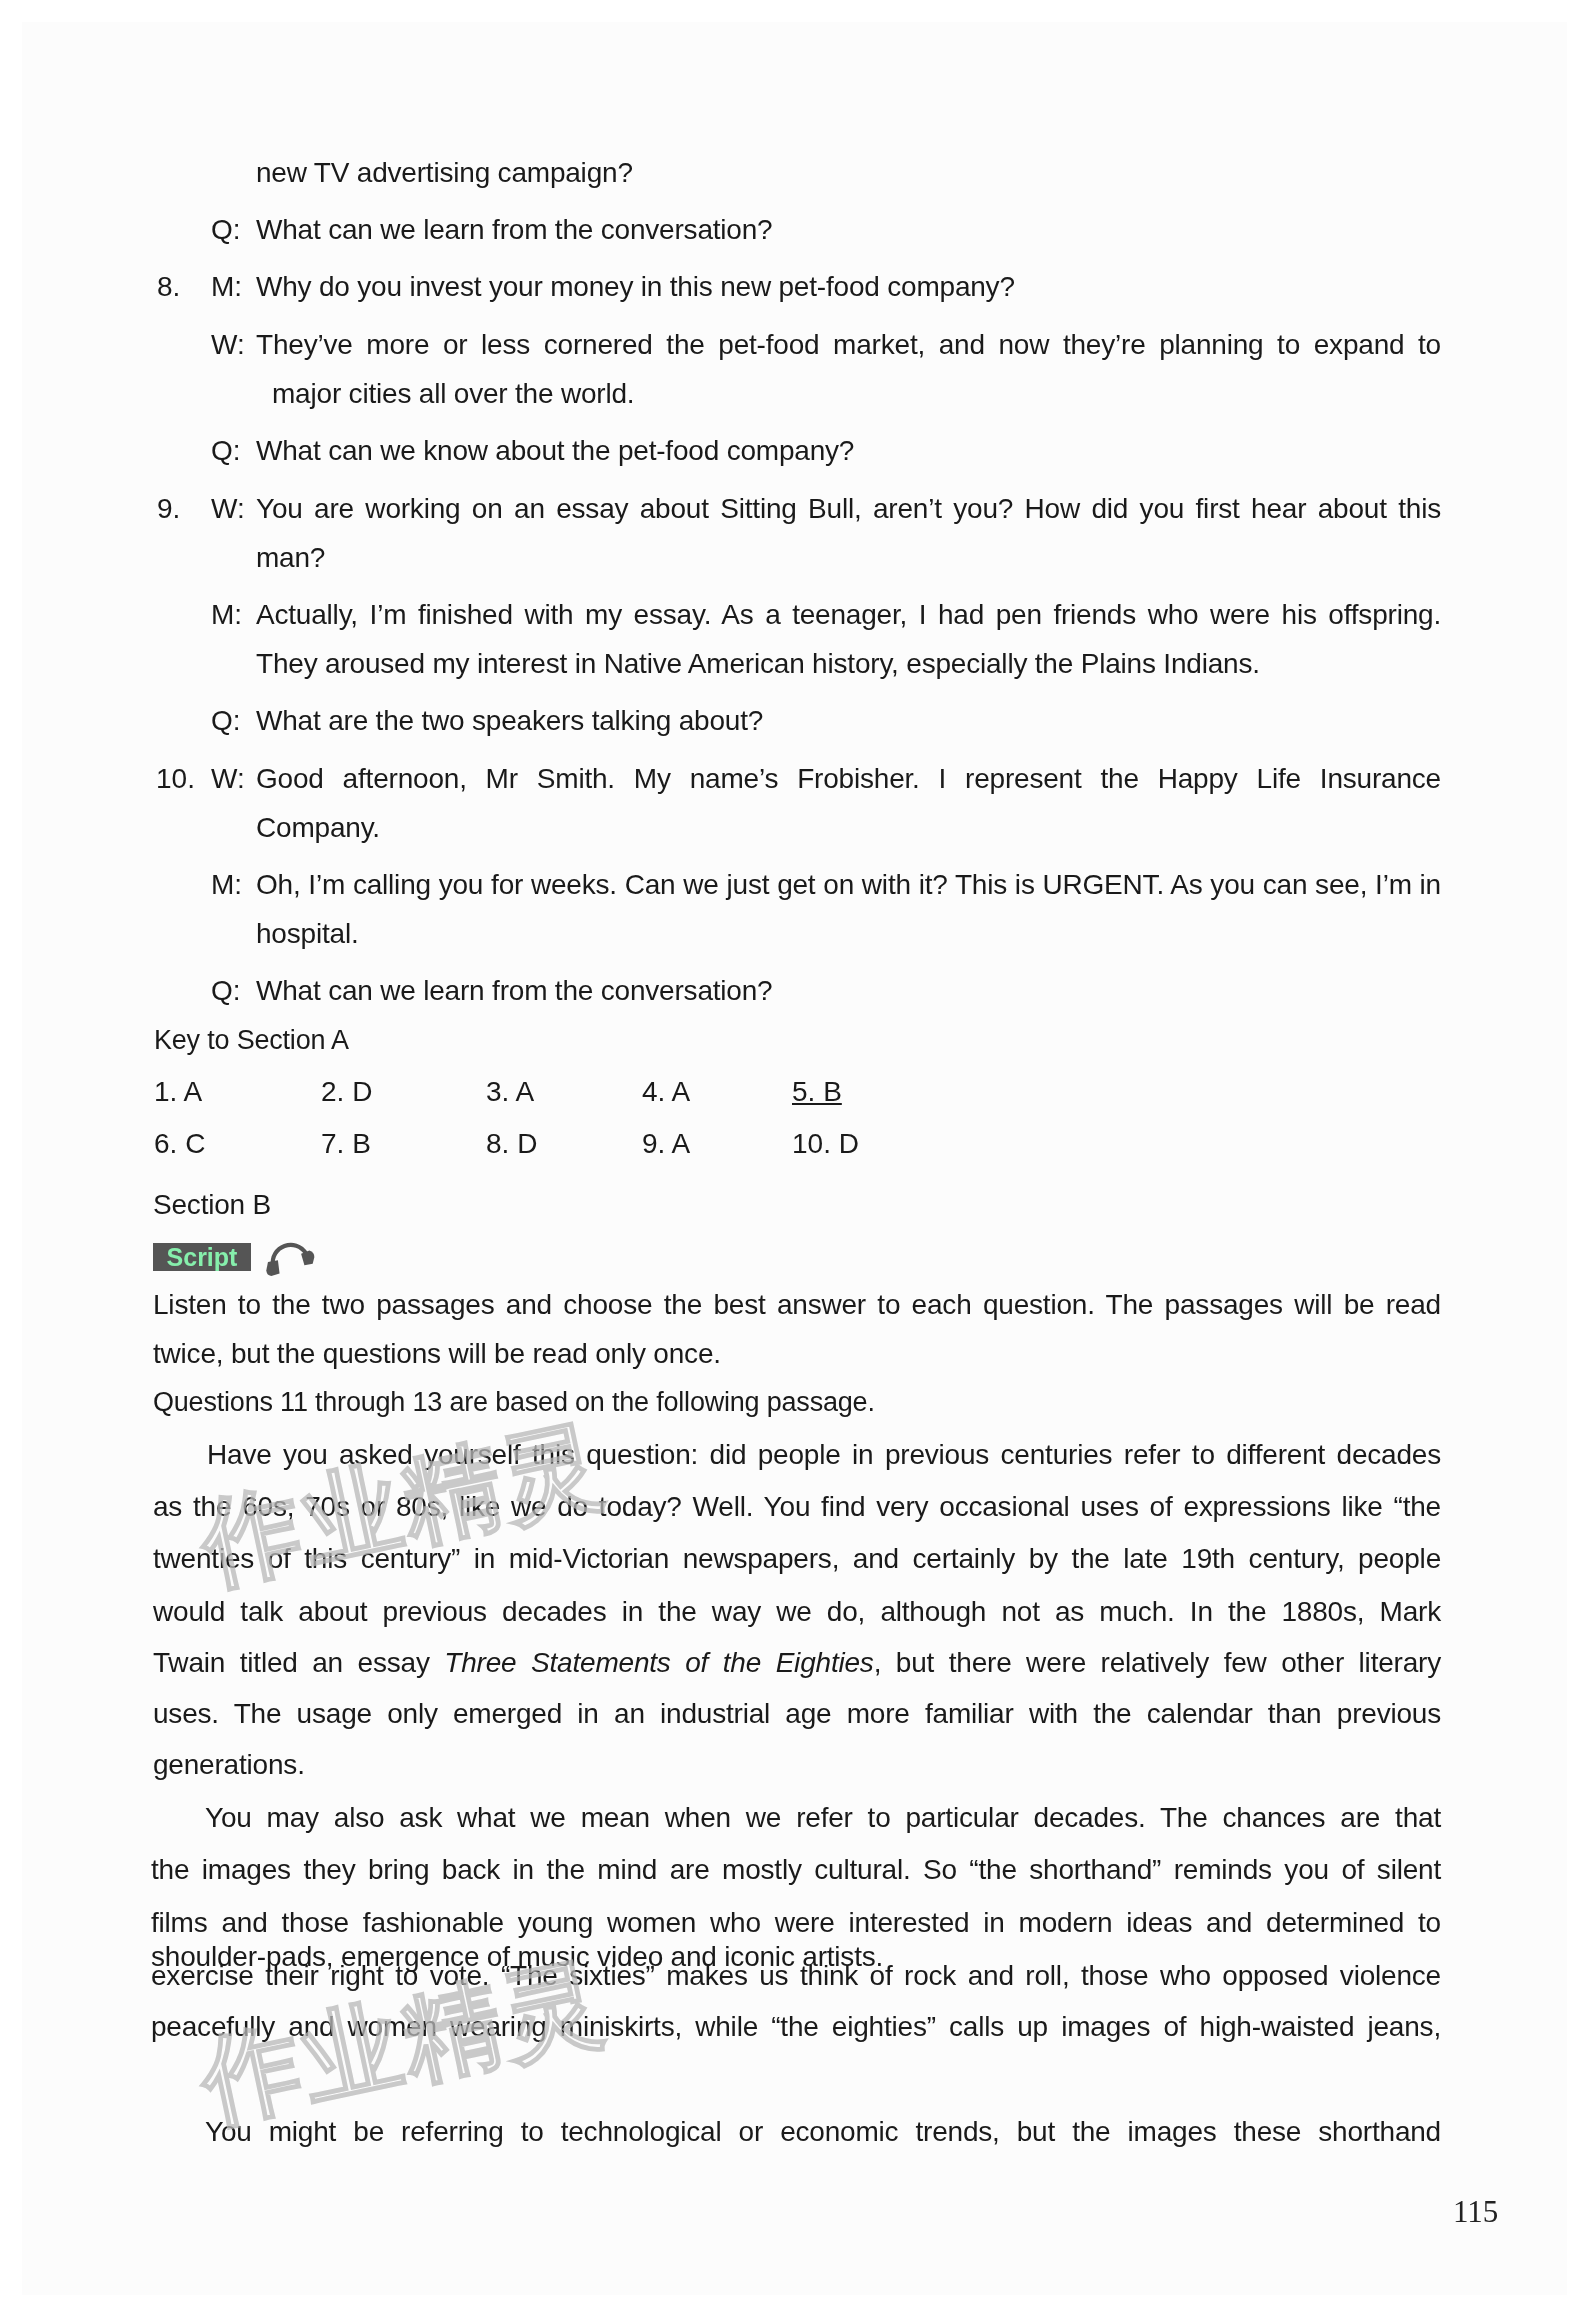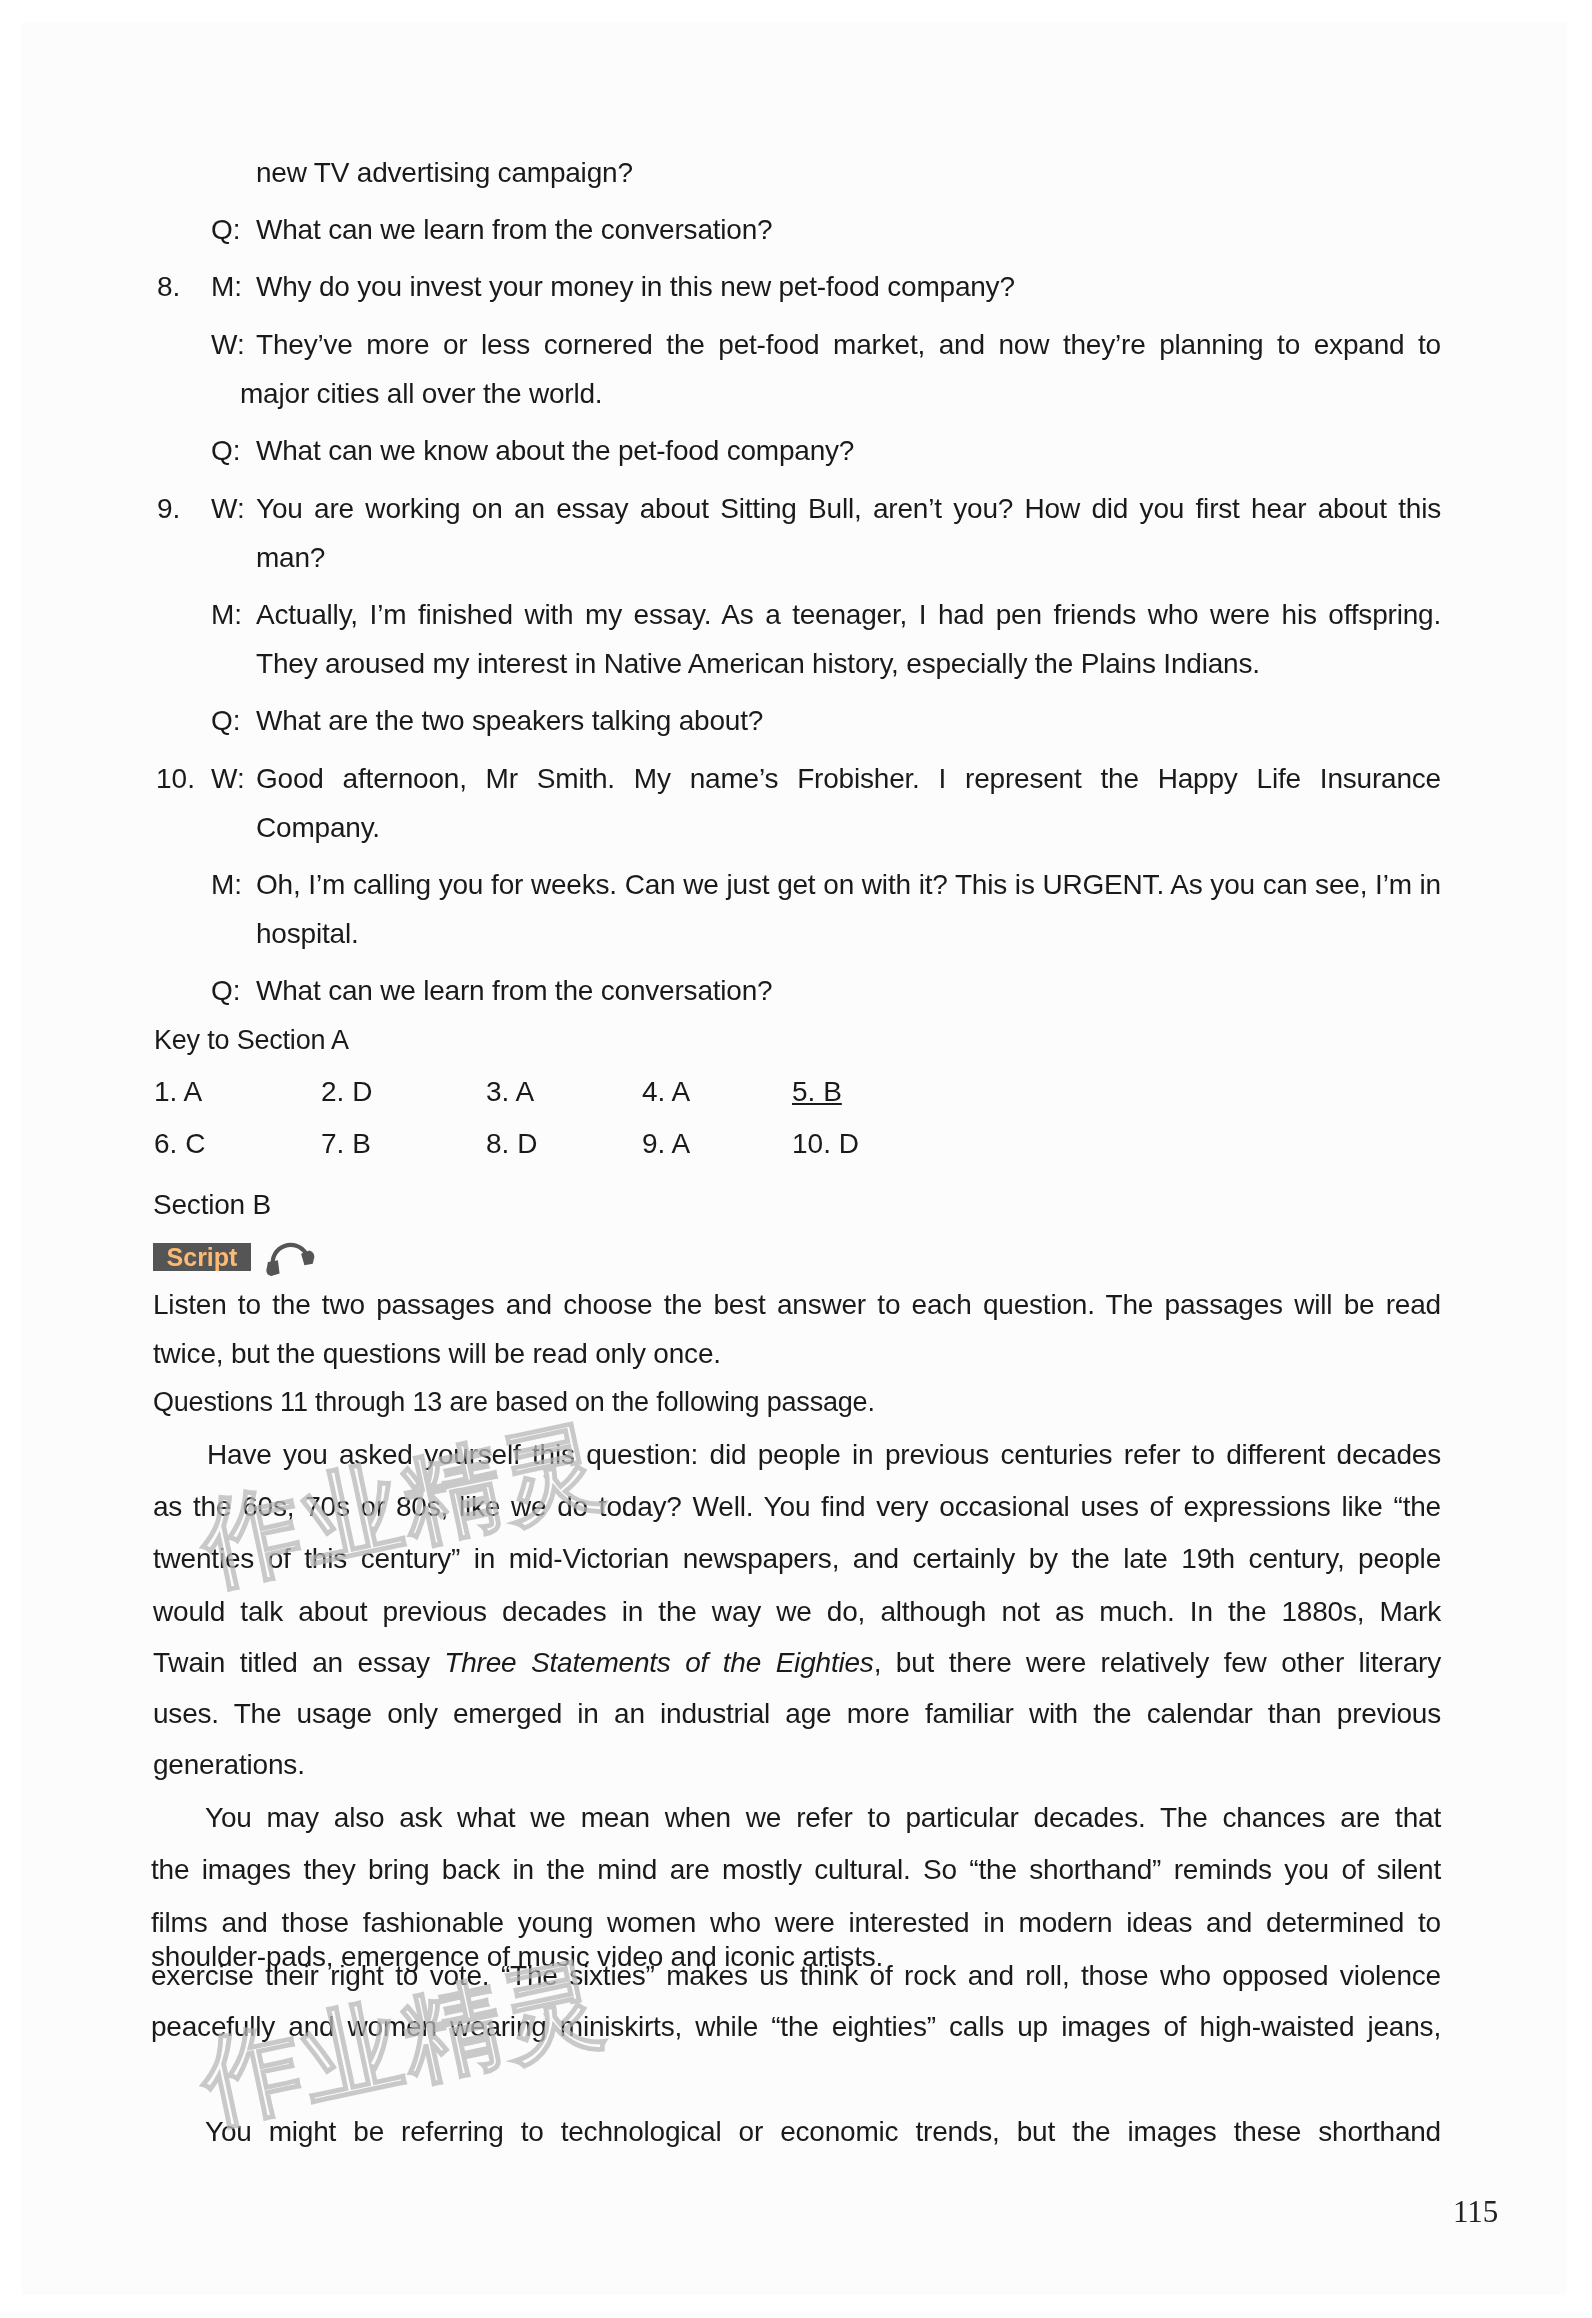--- a/index.html
+++ b/index.html
@@ -17,21 +17,21 @@
     position: absolute; font-size: 28px; line-height: 33px; white-space: nowrap;
     letter-spacing: -0.2px;
   }
   .just { text-align: justify; text-align-last: justify; }
   .num { position: absolute; font-size: 28px; line-height: 33px; }
   .spk { position: absolute; font-size: 28px; line-height: 33px; }
   .bold { font-weight: normal; text-align: right; }
   .key-cell { position: absolute; font-size: 28px; line-height: 33px; }
   .badge {
     position: absolute; left: 153px; top: 1243px; width: 98px; height: 28px;
-    background: #555; color: #fdba74; font-weight: bold; font-size: 25px;
+    background: #555; color: #86efac; font-weight: bold; font-size: 25px;
     line-height: 28px; text-align: center; letter-spacing: 0px;
   }
   .headphones { position: absolute; left: 263px; top: 1237px; width: 53px; height: 40px; }
   .page-number {
     position: absolute; left: 1453px; top: 2194px; font-family: "Liberation Serif", "DejaVu Serif", serif;
     font-size: 31px; line-height: 36px; color: #222;
   }
   .watermark {
     position: absolute; font-size: 99px; font-weight: bold; color: transparent;
     -webkit-text-stroke: 1.7px #b8b8b8; letter-spacing: 3.3px; transform: rotate(-12deg);
@@ -46,21 +46,21 @@
 
 <div class="ln" style="left:256px;top:156px;">new TV advertising campaign?</div>
 <div class="spk" style="left:211px;top:213px;">Q:</div>
 <div class="ln" style="left:256px;top:213px;">What can we learn from the conversation?</div>
 
 <div class="num" style="left:157px;top:270px;">8.</div>
 <div class="spk" style="left:211px;top:270px;">M:</div>
 <div class="ln" style="left:256px;top:270px;">Why do you invest your money in this new pet-food company?</div>
 <div class="spk" style="left:211px;top:328px;">W:</div>
 <div class="ln just" style="left:256px;top:328px;width:1185px;">They’ve more or less cornered the pet-food market, and now they’re planning to expand to</div>
-<div class="ln" style="left:240px;top:377px;text-align:right;">major cities all over the world.</div>
+<div class="ln" style="left:272px;top:377px;text-align:right;">major cities all over the world.</div>
 <div class="spk" style="left:211px;top:434px;">Q:</div>
 <div class="ln" style="left:256px;top:434px;">What can we know about the pet-food company?</div>
 
 <div class="num" style="left:157px;top:492px;">9.</div>
 <div class="spk" style="left:211px;top:492px;">W:</div>
 <div class="ln just" style="left:256px;top:492px;width:1185px;">You are working on an essay about Sitting Bull, aren’t you? How did you first hear about this</div>
 <div class="ln" style="left:256px;top:541px;">man?</div>
 <div class="spk" style="left:211px;top:598px;">M:</div>
 <div class="ln just" style="left:256px;top:598px;width:1185px;">Actually, I’m finished with my essay. As a teenager, I had pen friends who were his offspring.</div>
 <div class="ln" style="left:256px;top:647px;">They aroused my interest in Native American history, especially the Plains Indians.</div>

